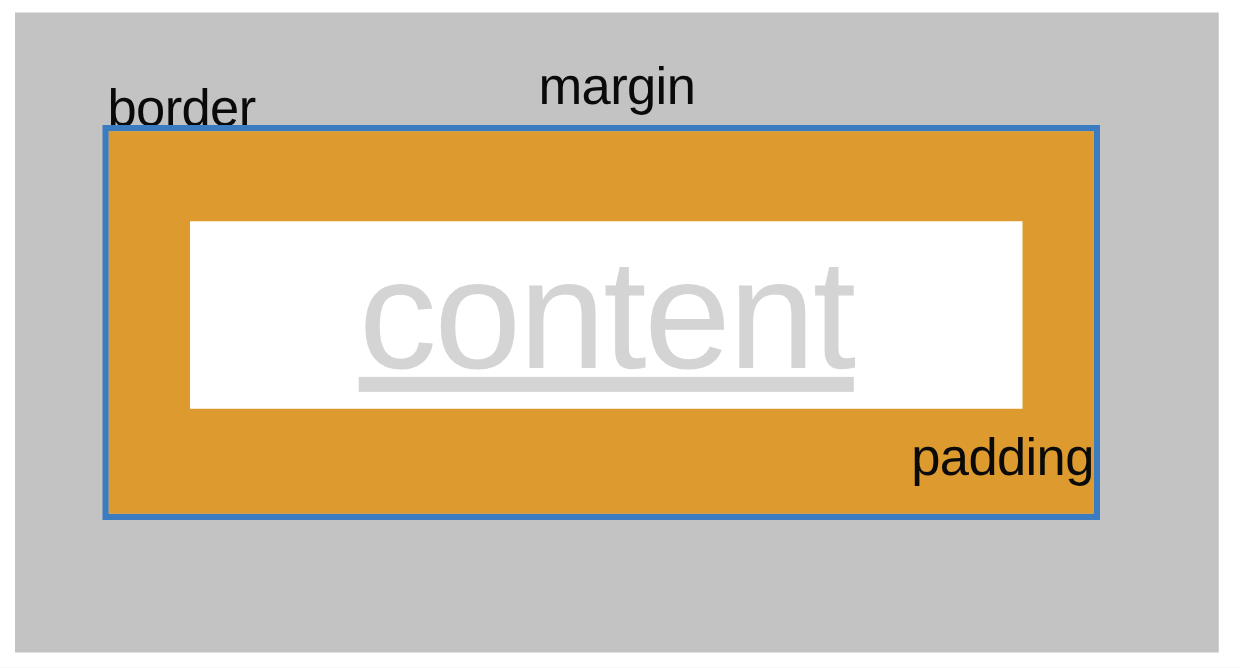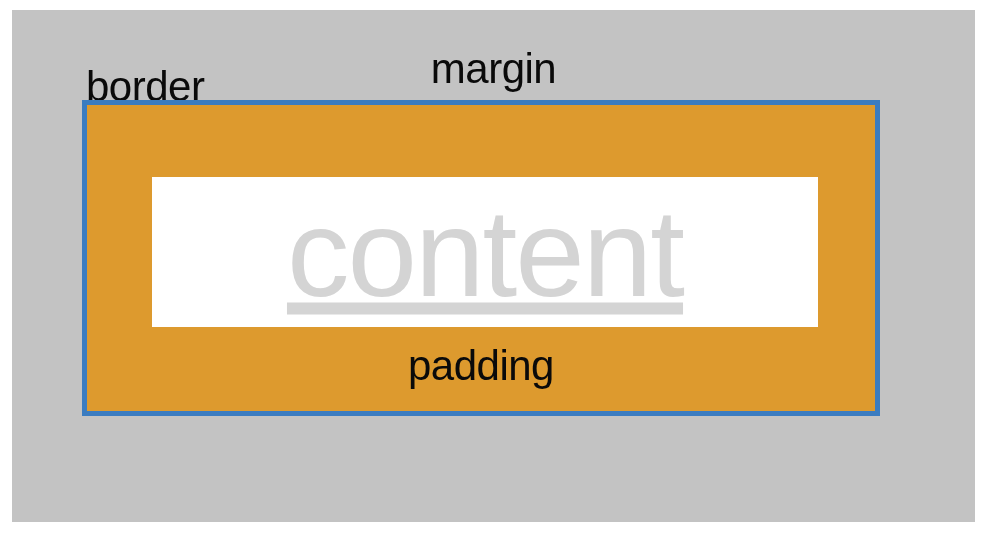--- a/index.html
+++ b/index.html
@@ -78,21 +78,21 @@
     width: 788px;
     height: 306px;
     background: #dd9a2e;
   }
 
   .label-padding {
     position: absolute;
     left: 0;
     bottom: 24px;
     width: 788px;
-    text-align: center;
+    text-align: right;
     font-size: 42px;
     line-height: 1;
     color: #0a0a0a;
     letter-spacing: -0.5px;
     white-space: nowrap;
   }
 
   
   .content-area {
     position: absolute;

